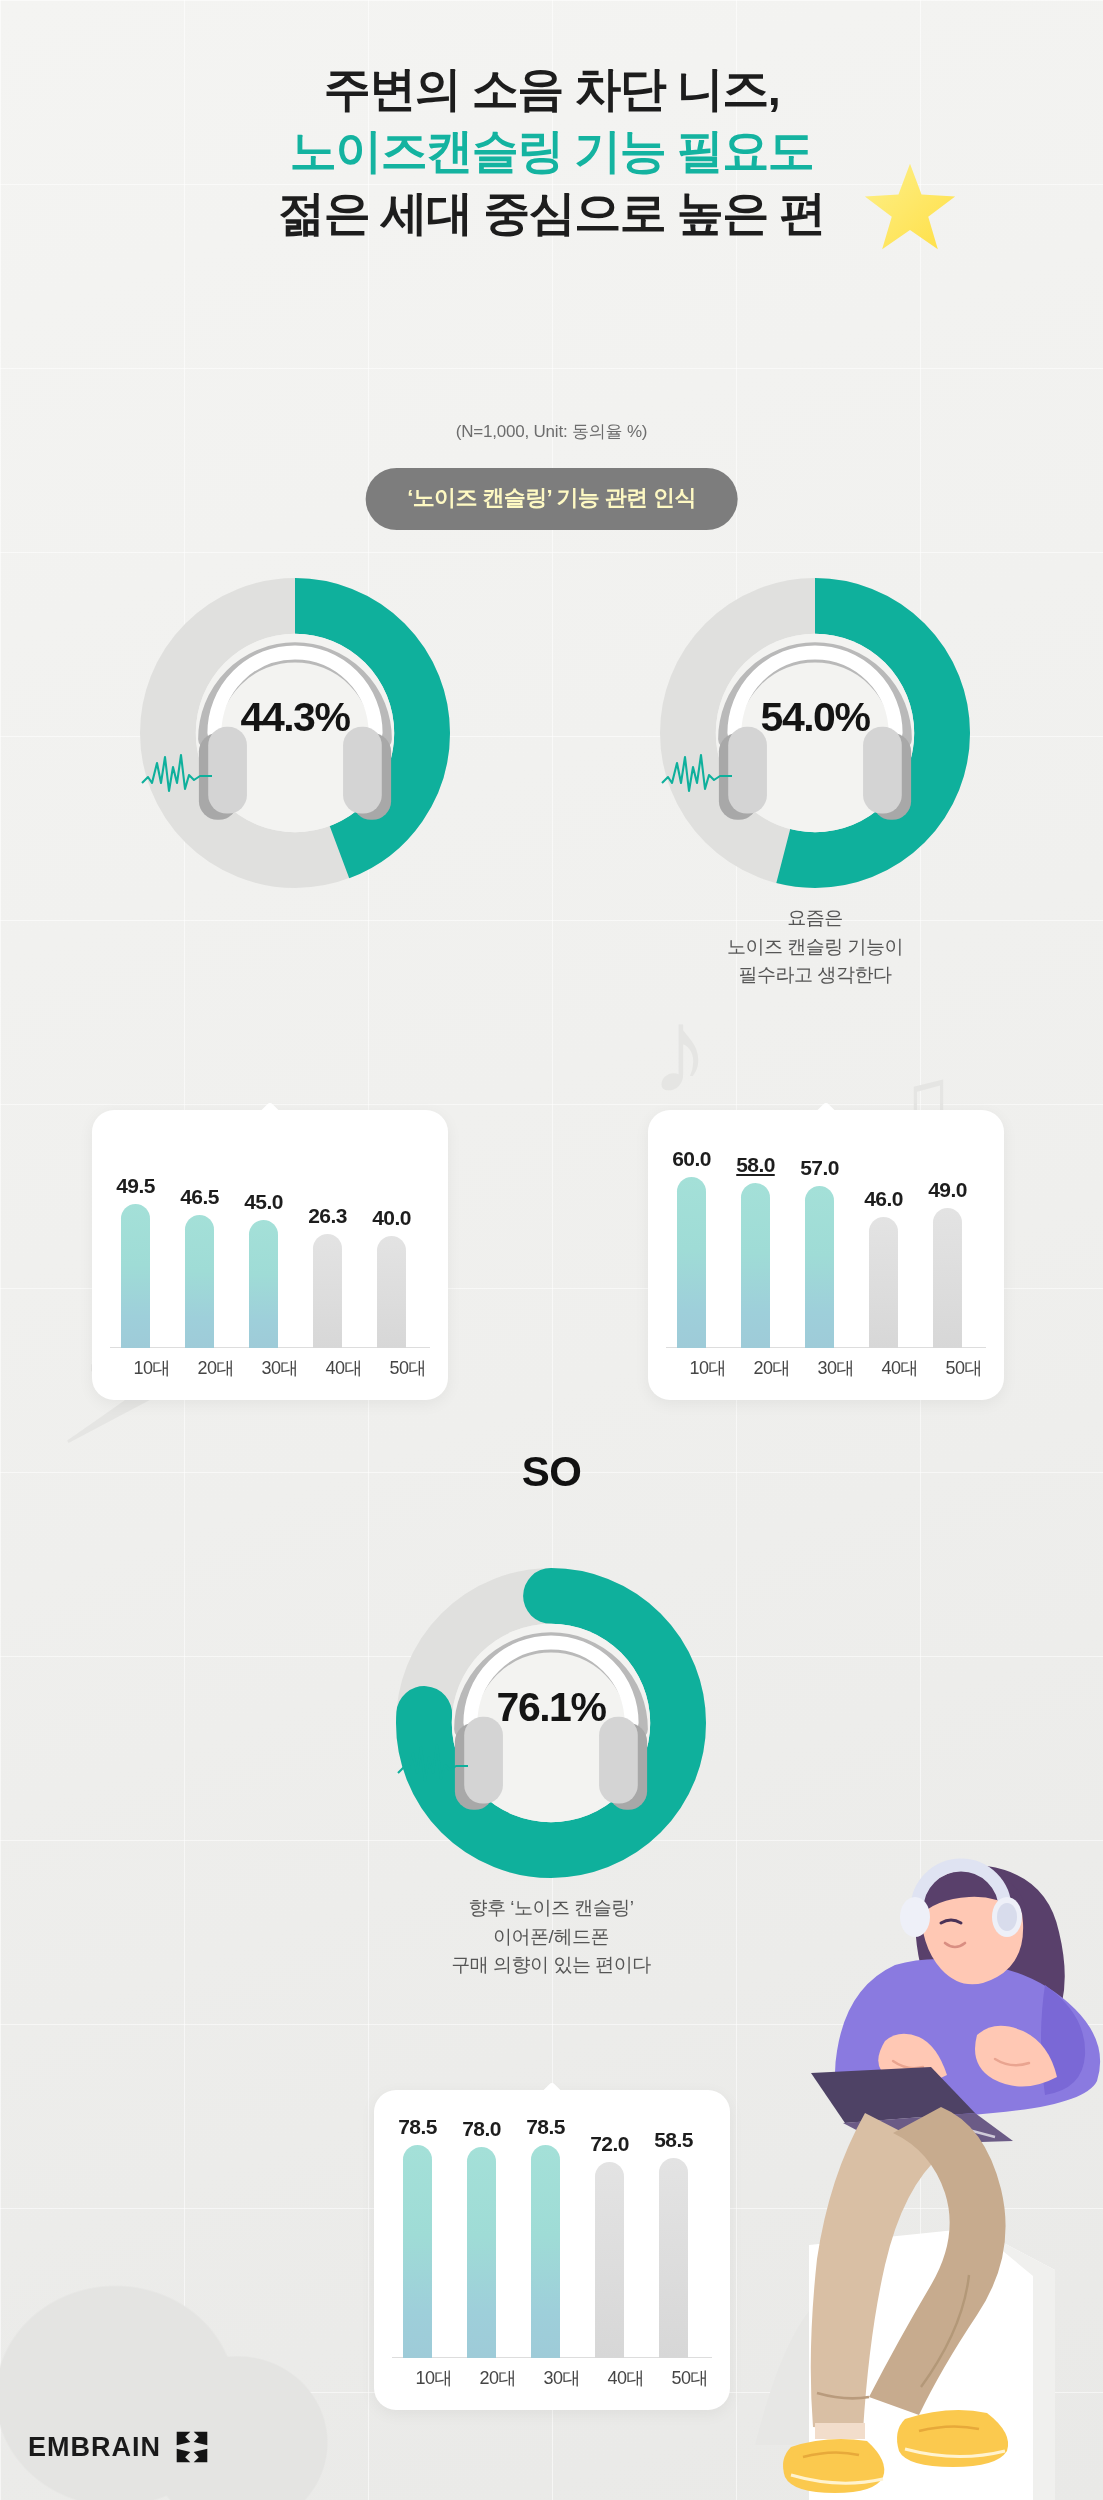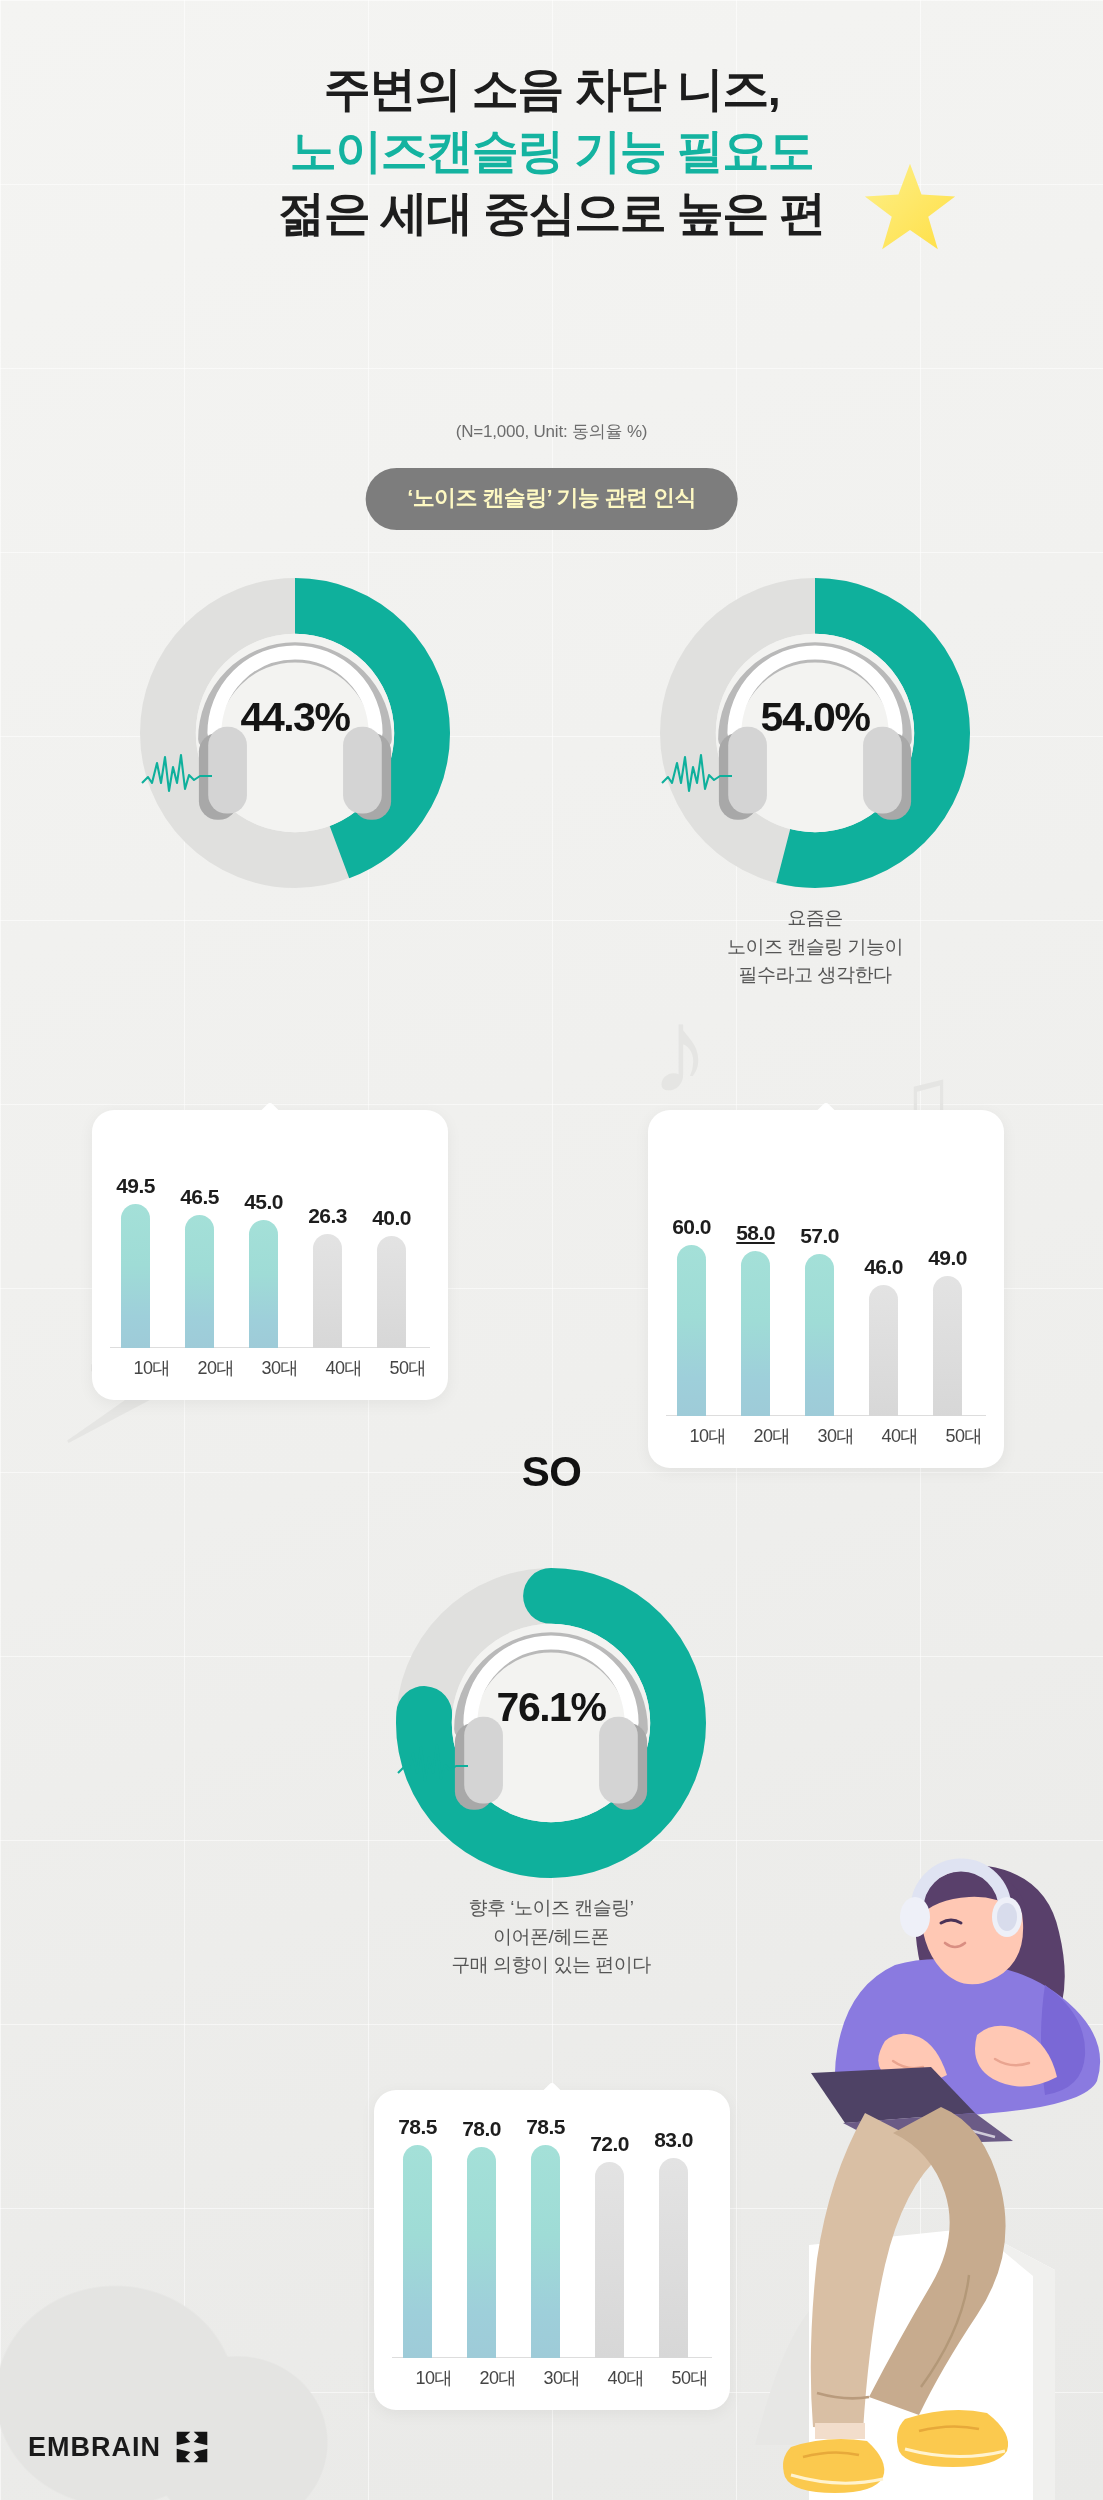--- a/index.html
+++ b/index.html
@@ -214,21 +214,21 @@
     <div class="vlabel" style="left:265px;width:69px;bottom:170px;">40.0</div>
 
     <div class="xlabel" style="left:9px;width:69px;bottom:20px;">10대</div>
     <div class="xlabel" style="left:73px;width:69px;bottom:20px;">20대</div>
     <div class="xlabel" style="left:137px;width:69px;bottom:20px;">30대</div>
     <div class="xlabel" style="left:201px;width:69px;bottom:20px;">40대</div>
     <div class="xlabel" style="left:265px;width:69px;bottom:20px;">50대</div>
   </div>
 </div>
 
-<div class="card" style="left:648px;top:1110px;width:356px;height:358px;">
+<div class="card" style="left:648px;top:1110px;width:356px;height:290px;">
   <div class="nub"></div>
   <div class="plot">
     <div class="axis" style="left:18px;right:18px;bottom:52px;"></div>
 
     <div class="bar teal" style="left:29px;width:29px;height:171px;bottom:52px;"></div>
     <div class="bar teal" style="left:93px;width:29px;height:165px;bottom:52px;"></div>
     <div class="bar teal" style="left:157px;width:29px;height:162px;bottom:52px;"></div>
     <div class="bar gray" style="left:221px;width:29px;height:131px;bottom:52px;"></div>
     <div class="bar gray" style="left:285px;width:29px;height:140px;bottom:52px;"></div>
 
@@ -285,21 +285,21 @@
     <div class="bar teal" style="left:29px;width:29px;height:213px;bottom:52px;"></div>
     <div class="bar teal" style="left:93px;width:29px;height:211px;bottom:52px;"></div>
     <div class="bar teal" style="left:157px;width:29px;height:213px;bottom:52px;"></div>
     <div class="bar gray" style="left:221px;width:29px;height:196px;bottom:52px;"></div>
     <div class="bar gray" style="left:285px;width:29px;height:200px;bottom:52px;"></div>
 
     <div class="vlabel" style="left:9px;width:69px;bottom:271px;">78.5</div>
     <div class="vlabel" style="left:73px;width:69px;bottom:269px;">78.0</div>
     <div class="vlabel" style="left:137px;width:69px;bottom:271px;">78.5</div>
     <div class="vlabel" style="left:201px;width:69px;bottom:254px;">72.0</div>
-    <div class="vlabel" style="left:265px;width:69px;bottom:258px;">83.0</div>
+    <div class="vlabel" style="left:265px;width:69px;bottom:258px;">58.5</div>
 
     <div class="xlabel" style="left:9px;width:69px;bottom:20px;">10대</div>
     <div class="xlabel" style="left:73px;width:69px;bottom:20px;">20대</div>
     <div class="xlabel" style="left:137px;width:69px;bottom:20px;">30대</div>
     <div class="xlabel" style="left:201px;width:69px;bottom:20px;">40대</div>
     <div class="xlabel" style="left:265px;width:69px;bottom:20px;">50대</div>
   </div>
 </div>
 
 <svg id="illu" viewBox="0 0 360 655">

